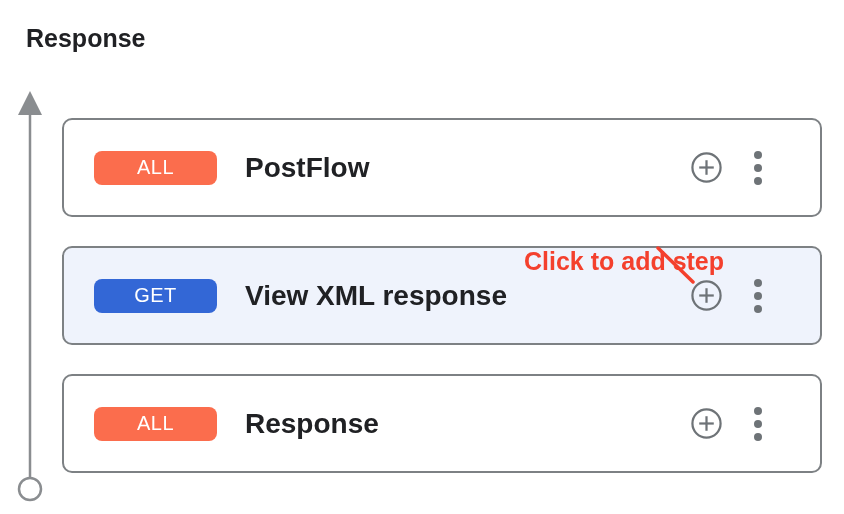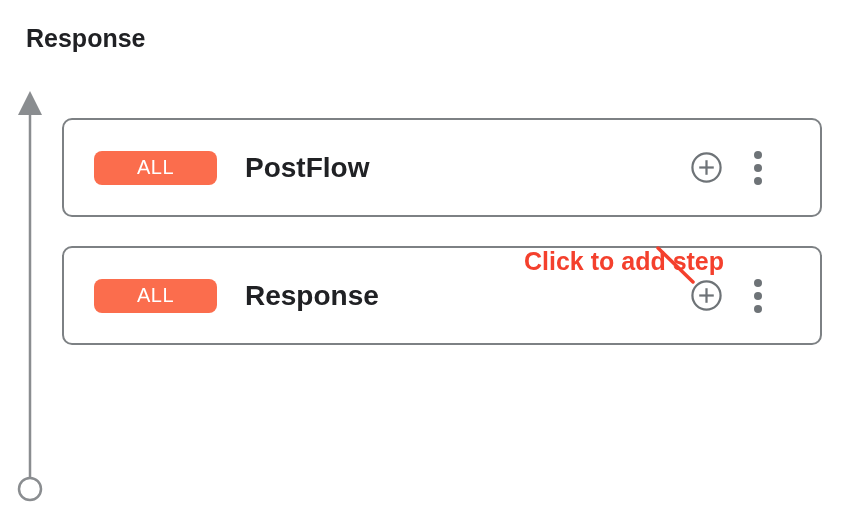--- a/index.html
+++ b/index.html
@@ -153,20 +153,36 @@
           <line x1="17" y1="9.5" x2="17" y2="24.5" stroke="currentColor" stroke-width="2.3"></line>
         </svg>
       </button>
       <button class="kebab-btn">
         <span class="kebab-dot"></span>
         <span class="kebab-dot"></span>
         <span class="kebab-dot"></span>
       </button>
     </div>
 
+    <div class="flow-card selected">
+      <span class="method-badge" style="background: rgb(51, 103, 214);">GET</span>
+      <span class="card-label">View XML response</span>
+      <button class="add-btn">
+        <svg width="33" height="33" viewBox="0 0 34 34">
+          <circle cx="17" cy="17" r="14.5" fill="none" stroke="currentColor" stroke-width="2.3"></circle>
+          <line x1="9.5" y1="17" x2="24.5" y2="17" stroke="currentColor" stroke-width="2.3"></line>
+          <line x1="17" y1="9.5" x2="17" y2="24.5" stroke="currentColor" stroke-width="2.3"></line>
+        </svg>
+      </button>
+      <button class="kebab-btn">
+        <span class="kebab-dot"></span>
+        <span class="kebab-dot"></span>
+        <span class="kebab-dot"></span>
+      </button>
+    </div>
 
     <div class="flow-card">
       <span class="method-badge" style="background: rgb(251, 109, 77);">ALL</span>
       <span class="card-label">Response</span>
       <button class="add-btn">
         <svg width="33" height="33" viewBox="0 0 34 34">
           <circle cx="17" cy="17" r="14.5" fill="none" stroke="currentColor" stroke-width="2.3"></circle>
           <line x1="9.5" y1="17" x2="24.5" y2="17" stroke="currentColor" stroke-width="2.3"></line>
           <line x1="17" y1="9.5" x2="17" y2="24.5" stroke="currentColor" stroke-width="2.3"></line>
         </svg>

